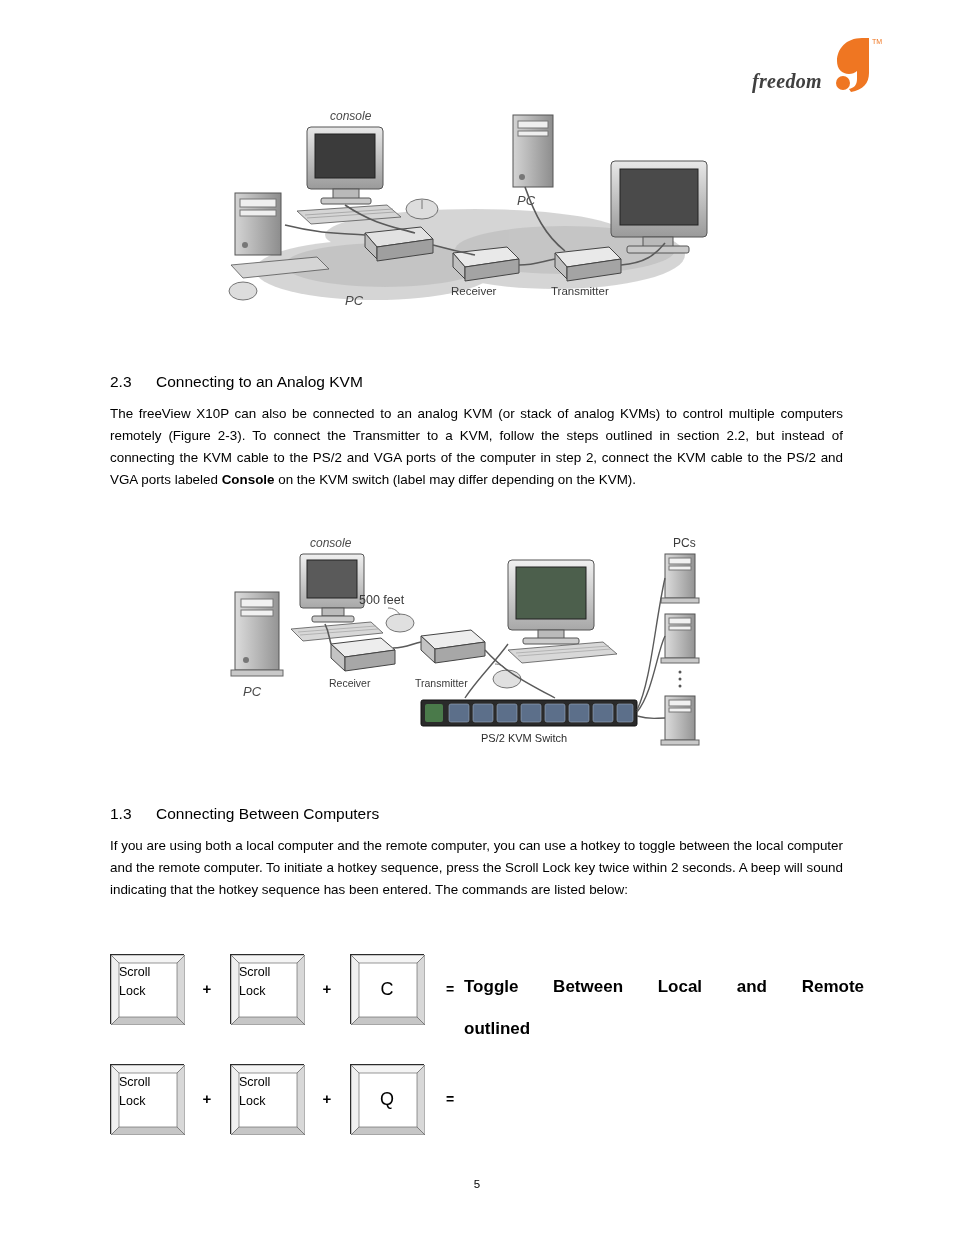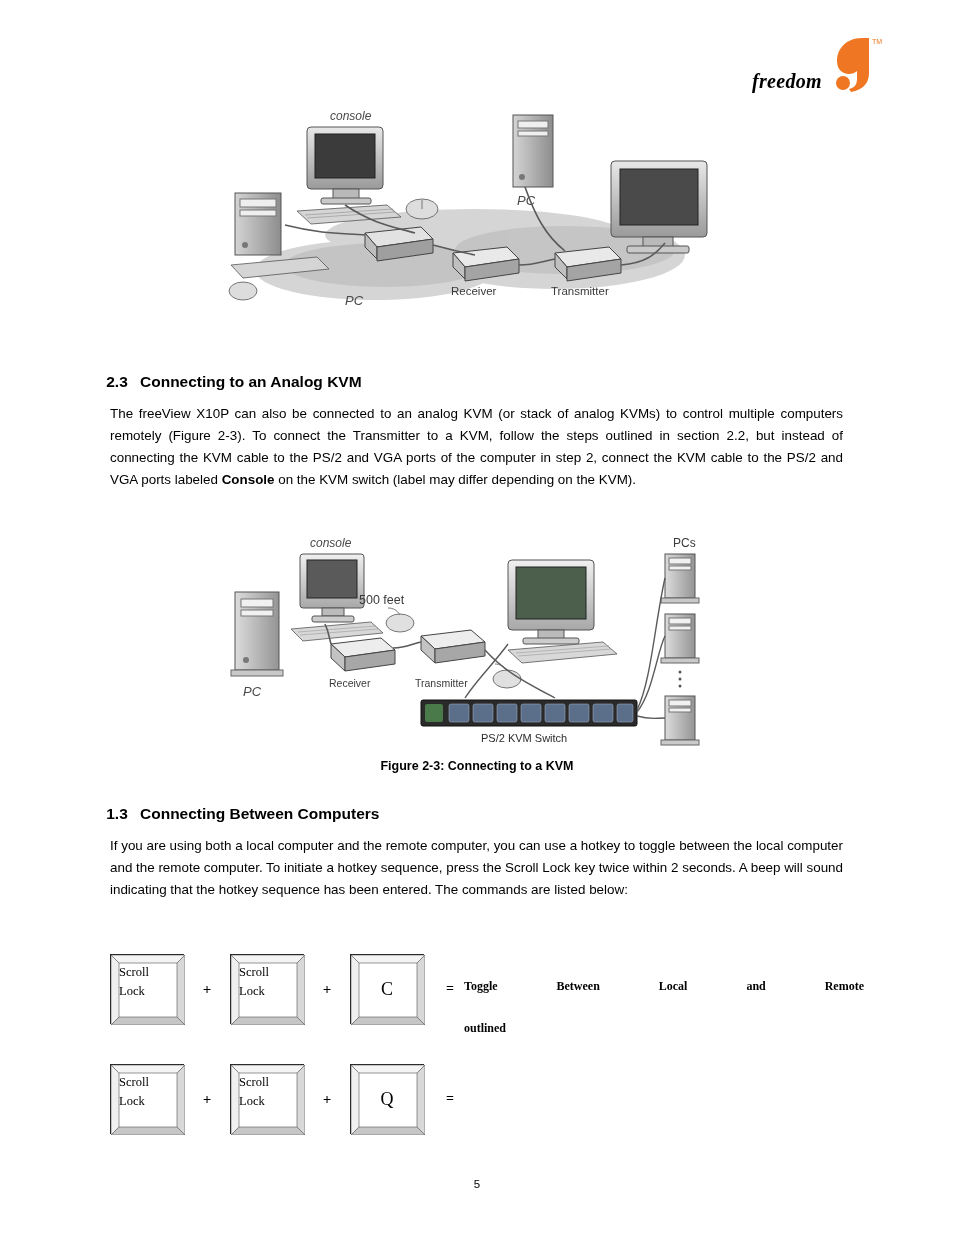--- a/index.html
+++ b/index.html
@@ -31,21 +31,21 @@
     height: 62px;
   }
   .logo-word {
     position: absolute;
     left: 0;
     top: 34px;
     font-family: "Liberation Serif", serif;
     font-style: italic;
     font-weight: bold;
     font-size: 20px;
-    color: #000000;
+    color: #404040;
     letter-spacing: 0.3px;
   }
   .logo-mark {
     position: absolute;
     right: 6px;
     top: 0px;
     width: 44px;
     height: 56px;
   }
   .logo-tm {
@@ -59,24 +59,23 @@
   
   .fig-caption {
     position: absolute;
     width: 100%;
     text-align: center;
     font-size: 12.5px;
     font-weight: bold;
   }
   .section-head {
     position: absolute;
-    left: 94px;
+    left: 110px;
     font-size: 15.5px;
-    font-weight: bold;
-    text-align: center;
+    font-weight: normal;
   }
   .section-head .num {
     display: inline-block;
     width: 46px;
   }
   .body-par {
     position: absolute;
     left: 110px;
     width: 733px;
     font-size: 13.4px;
@@ -98,21 +97,20 @@
     position: absolute;
   }
   .figure svg { display: block; }
 
   
   .hotkey-row {
     position: absolute;
     left: 110px;
     display: flex;
     align-items: flex-start;
-    font-family: Liberation Serif, serif;
   }
   .key {
     width: 74px;
     height: 70px;
     border: 1px solid #2b2b2b;
     background: #ffffff;
     position: relative;
     box-sizing: border-box;
     font-size: 12.5px;
     line-height: 19px;
@@ -155,21 +153,21 @@
   .eq {
     width: 40px;
     text-align: left;
     font-size: 14px;
     font-weight: bold;
     line-height: 70px;
     padding-left: 22px;
     box-sizing: border-box;
   }
   .hk-text {
-    font-size: 12px;
+    font-size: 17px;
     font-weight: bold;
     line-height: 21px;
     padding-top: 22px;
     width: 400px;
   }
   .hk-text .ln1 {
     display: block;
     text-align: justify;
   }
   .hk-text .ln1::after {
@@ -423,21 +421,20 @@
       <g fill="none" stroke="#5a5a5a" stroke-width="1.4">
         <path d="M412 178 C426 150 430 90 440 46"></path>
         <path d="M412 180 C428 160 432 120 440 104"></path>
         <path d="M412 184 C426 188 430 186 440 186"></path>
         <path d="M260 118 C280 140 300 150 330 166"></path>
         <path d="M283 112 C270 130 250 150 240 166"></path>
       </g>
     </svg>
   </div>
 
-  <div class="fig-caption" style="top:759px;">Figure 2-3: Connecting to a KVM</div>
 
   <div class="section-head" style="top:805px;">
     <span class="num">1.3</span><span>Connecting Between Computers</span>
   </div>
 
   <div class="body-par" style="top:835px;">If you are using both a local computer and the remote computer, you can use a hotkey to toggle between the local computer and the remote computer.  To initiate a hotkey sequence, press the Scroll Lock key twice within 2 seconds.  A beep will sound indicating that the hotkey sequence has been entered.  The commands are listed below:</div>
 
   <div class="hotkey-row" style="top:954px;">
     <div class="key">
       <div class="bevel">

